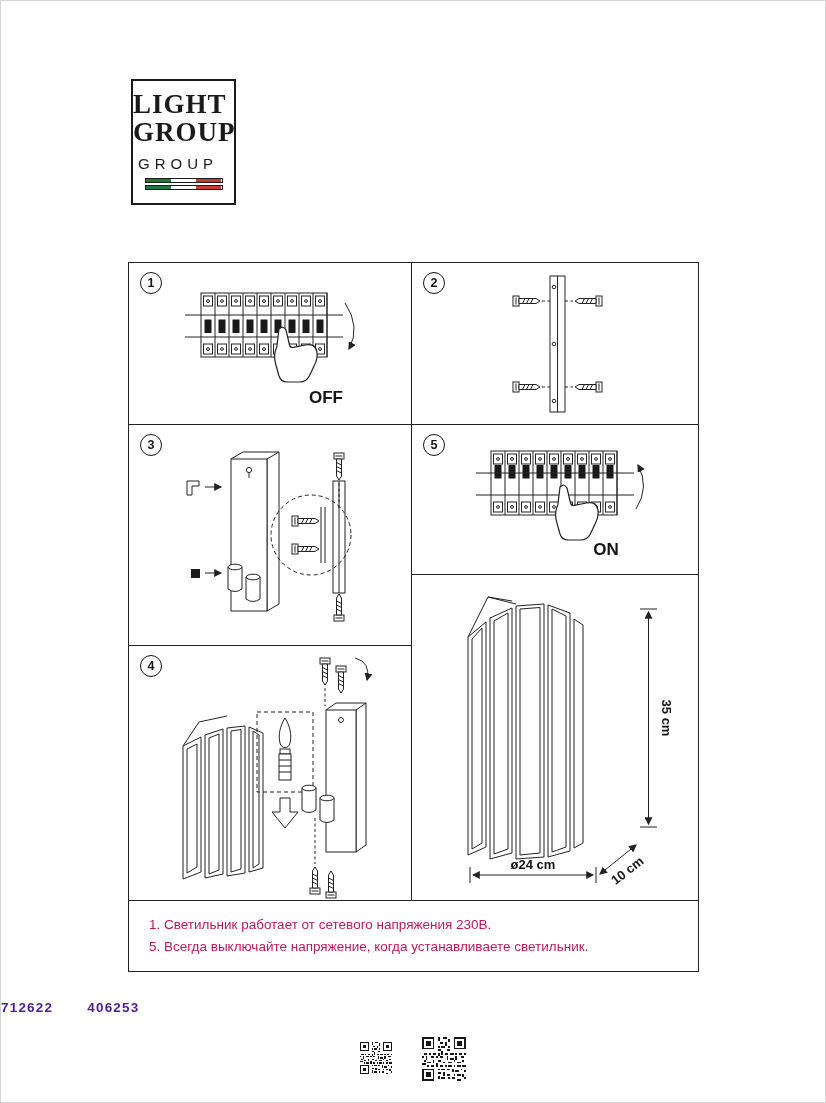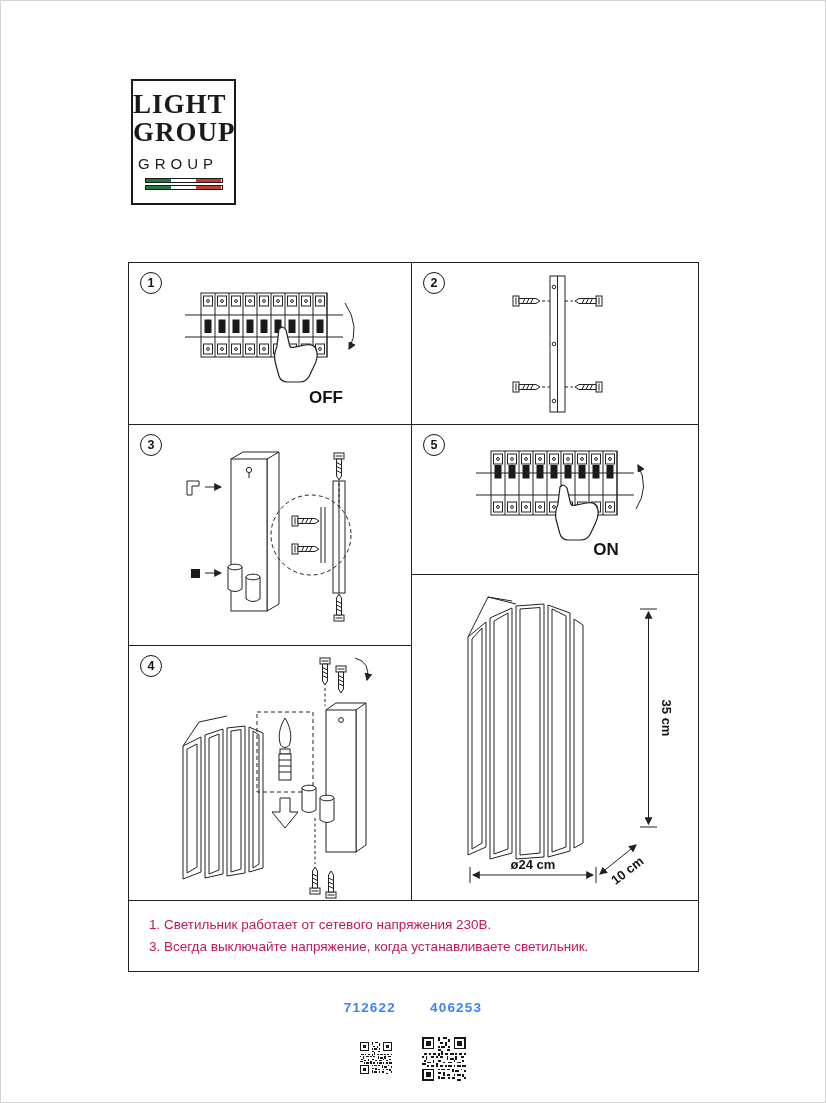--- a/index.html
+++ b/index.html
@@ -20,21 +20,21 @@
   .hdr-title{font-weight:700;font-size:26px;line-height:29px}
   .hdr-title.mt{margin-top:32px}
   
   .grid{position:absolute;left:127px;top:261px;width:569px;height:708px;border:1px solid #222;box-sizing:content-box}
   .cell{position:absolute;overflow:hidden;background:#fff}
   .b-r{border-right:1px solid #222}.b-b{border-bottom:1px solid #222}
   .badge{position:absolute;left:11px;top:9px;width:22px;height:22px;border:1.5px solid #151515;border-radius:50%;display:flex;align-items:center;justify-content:center;font-weight:700;font-size:12.5px;color:#151515;background:#fff;z-index:2}
   svg.illus{position:absolute;left:0;top:0}
   .notes{left:0;top:638px;width:569px;height:70px;padding:13px 14px 0 20px;font-size:13.5px;line-height:22px;color:#be185d}
   
-  .codes{position:absolute;left:0;top:999px;width:100%;display:flex;justify-content:center;gap:34px;font-weight:700;font-size:13.5px;letter-spacing:1.2px;color:#3b82f6}
+  .codes{position:absolute;left:0;top:999px;width:100%;display:flex;gap:34px;font-weight:700;font-size:13.5px;letter-spacing:1.2px;color:#4c1d95}
   .qrs{position:absolute;left:0;top:1036px;width:100%;display:flex;justify-content:center;gap:30px;align-items:flex-start}
   
   .sw{font-family:"Liberation Sans","DejaVu Sans",sans-serif;font-weight:700;font-size:17px;fill:#151515}
   .dim{font-family:"Liberation Sans","DejaVu Sans",sans-serif;font-weight:700;font-size:13px;fill:#151515}
 </style>
 </head>
 <body>
 
 <svg width="0" height="0" style="position:absolute" aria-hidden="true">
 <defs>
@@ -279,21 +279,21 @@
           <line x1="188" y1="299" x2="224" y2="270" marker-start="url(#ah)" marker-end="url(#ah)"></line>
         </g>
         <text class="dim" transform="rotate(90 250 143)" x="250" y="143" text-anchor="middle">35 cm</text>
         <text class="dim" x="121" y="294" text-anchor="middle">ø24 cm</text>
         <text class="dim" transform="rotate(-38 218 299)" x="218" y="299" text-anchor="middle">10 cm</text>
       </svg>
     </div>
 
     <div class="cell notes">
       <div>1. Светильник работает от сетевого напряжения 230В.</div>
-      <div>3. Всегда выключайте напряжение, когда устанавливаете светильник.</div>
+      <div>5. Всегда выключайте напряжение, когда устанавливаете светильник.</div>
     </div>
 
   </div>
 
   <div class="codes">
     <span>712622</span>
     <span>406253</span>
   </div>
 
   <div class="qrs">

